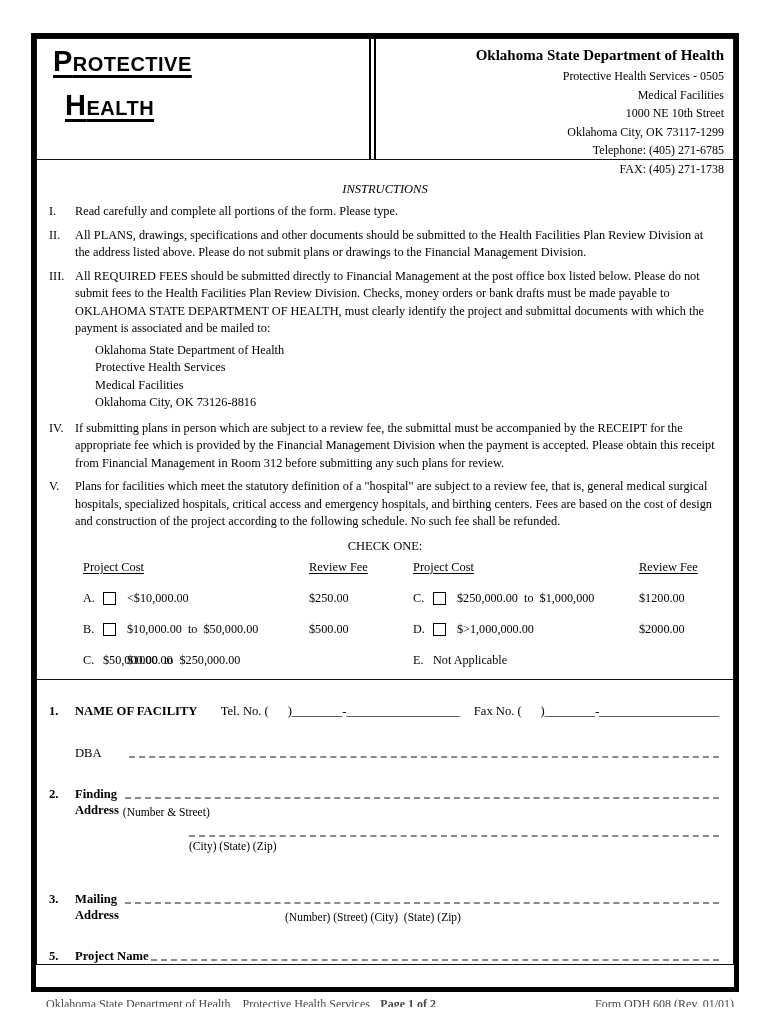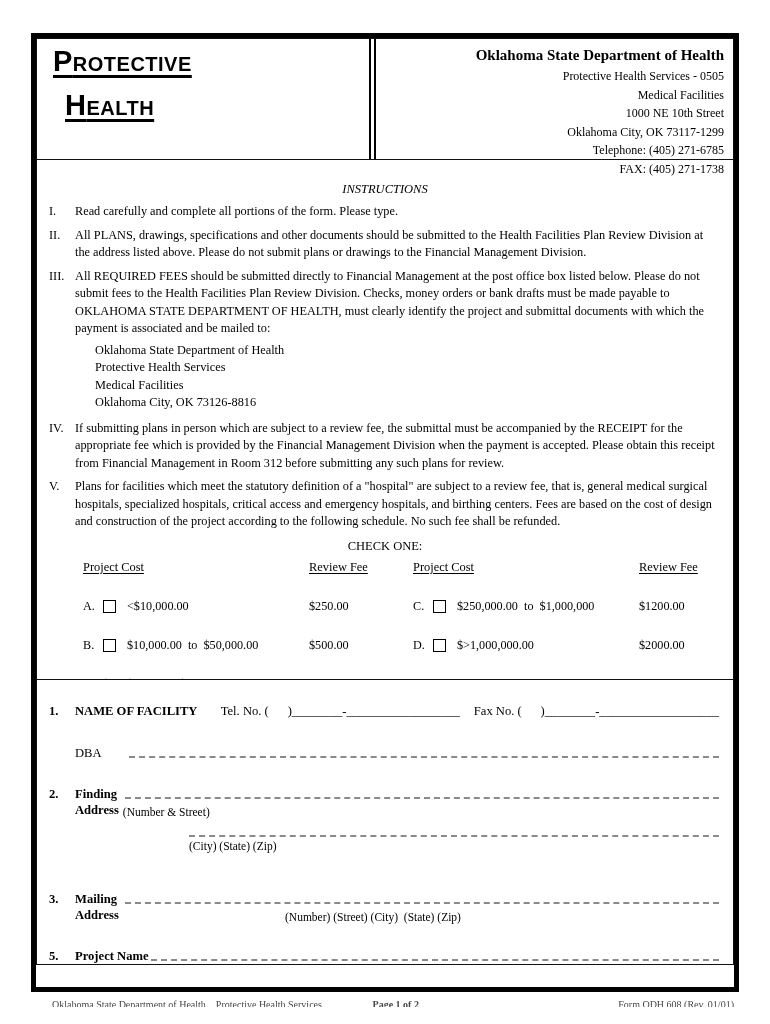--- a/index.html
+++ b/index.html
@@ -27,39 +27,39 @@
   .instr-heading{text-align:center;font-style:italic;font-size:12.5px;margin:22px 0 6px 0;}
   .instr-item{display:flex;margin:6px 16px 0 12px;font-size:12.3px;line-height:17.5px;}
   .instr-num{width:26px;flex:none;}
   .instr-body{flex:1;}
   .mail-address{margin:4px 0 2px 20px;}
   .mail-line{display:block;font-size:12.3px;line-height:17.5px;}
   .check-one{text-align:center;font-size:12.5px;margin:8px 0 6px 0;}
 
   
   .fee-area{display:flex;margin:2px 16px 0 46px;font-size:12.2px;gap:26px;}
-  .fee-col{flex:1;display:grid;grid-template-columns:20px 24px 1fr 78px;row-gap:24px;align-items:center;}
+  .fee-col{flex:1;display:grid;grid-template-columns:20px 24px 1fr 78px;row-gap:16px;align-items:center;}
   .fee-hdr{font-size:12.4px;text-decoration:underline;text-underline-offset:2px;}
   .hdr-cost{grid-column:1/4;}
   .hdr-fee{grid-column:4/5;}
   .checkbox{width:11px;height:11px;border:1px solid #000;background:#fff;}
   .fee-range{white-space:pre;}
 
   
   .fields-section{border-top:1px solid #111;padding:0 14px 0 12px;font-size:12.6px;}
   .f-row{display:flex;align-items:flex-end;}
   .f-num{width:26px;flex:none;font-weight:bold;}
   .f-label{font-weight:bold;}
   .pre{white-space:pre;}
   .fill-line{flex:1;border-bottom:2px dashed #8a8a8a;margin:0 0 3px 8px;height:1px;}
   .sub-note{font-size:11.5px;}
 
   
-  .footer{position:absolute;left:52px;right:36px;top:998px;height:9px;overflow:hidden;
-    display:flex;font-size:10px;line-height:13px;color:#474747;}
+  .footer{position:absolute;left:46px;right:36px;top:998px;height:9px;overflow:hidden;
+    display:flex;font-size:12px;line-height:13px;color:#474747;gap:11px;}
   .footer-left{width:47%;}
   .footer-center{width:23%;font-weight:bold;}
   .footer-right{width:30%;text-align:right;}
 </style>
 </head>
 <body>
 
 <div class="page-frame">
   <div class="inner-box">
 

